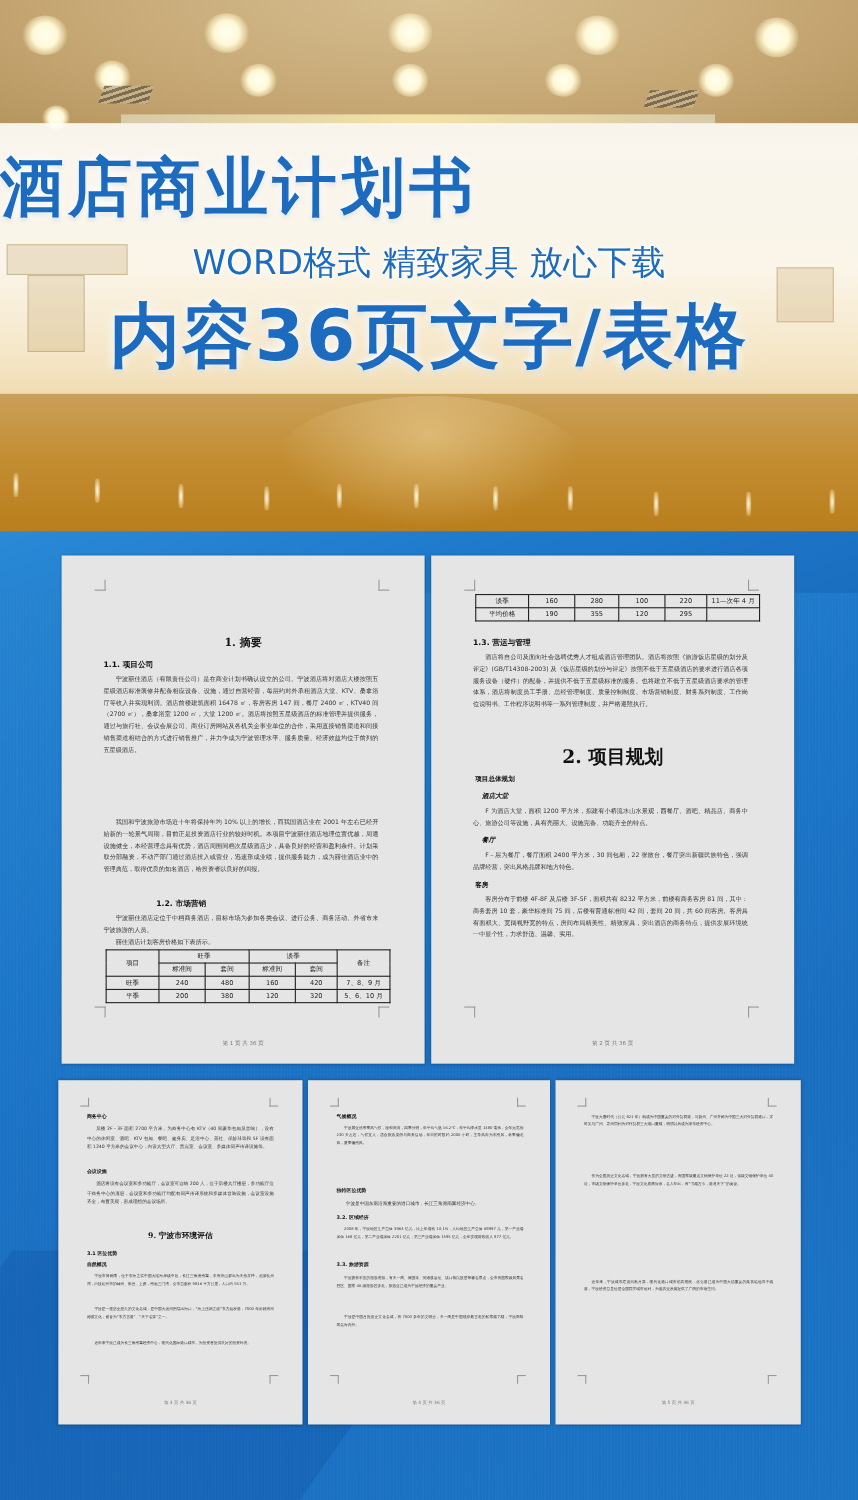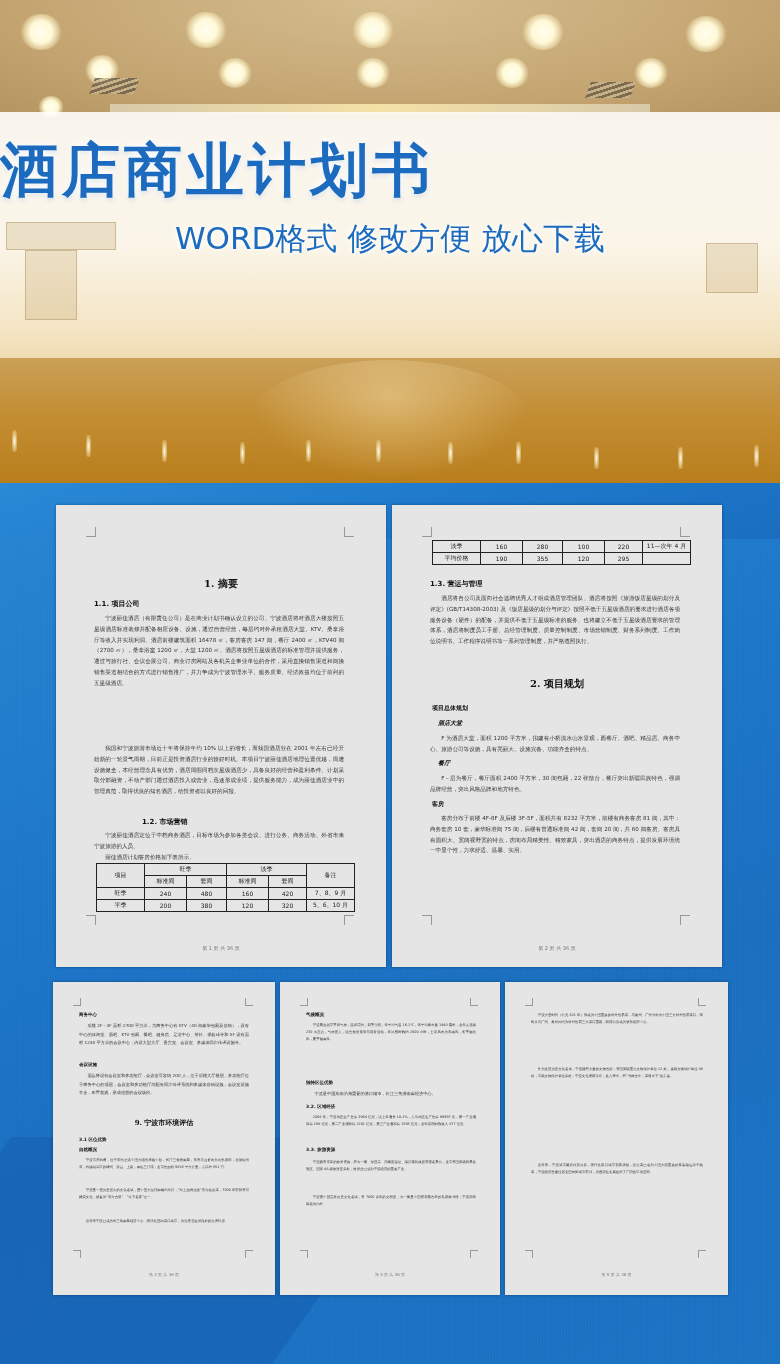--- a/index.html
+++ b/index.html
@@ -47,21 +47,21 @@
   .page { position: absolute; background: #e5e5e5; box-shadow: 0 0 3px rgba(0,0,0,0.35); overflow: hidden;
     font-family: "DejaVu Sans", sans-serif; color: #222; }
   .page .corner { position: absolute; width: 10px; height: 10px; border-color: #999; border-style: solid; }
   .c-tl { border-width: 0 1px 1px 0; }
   .c-tr { border-width: 0 0 1px 1px; }
   .c-bl { border-width: 1px 1px 0 0; }
   .c-br { border-width: 1px 0 0 1px; }
   .page-num { position: absolute; left: 0; width: 100%; text-align: center; font-size: 5px; color: #777; }
 
   .h1 { text-align: center; font-family: "DejaVu Serif", serif; font-weight: bold; font-size: 10px; color: #111; }
-  .h1.big { font-size: 10px; }
+  .h1.big { font-size: 17px; }
   .h2 { font-weight: bold; font-size: 7px; color: #111; }
   .h3 { font-weight: bold; font-size: 6px; color: #111; }
   .para { font-size: 5.6px; line-height: 10.8px; color: #333; text-indent: 2em; text-align: justify; }
   .para.small { font-size: 4.2px; line-height: 8.6px; }
   .para.tiny { font-size: 3.4px; line-height: 7px; }
   .block { position: absolute; }
 
   table.doc { border-collapse: collapse; font-size: 6px; color: #222; }
   table.doc td { border: 1px solid #222; text-align: center; height: 12px; padding: 0 2px; white-space: nowrap; }
 </style>
@@ -98,21 +98,22 @@
   <div class="floor-glow" style="left:594px;top:447px;"></div>
   <div class="floor-glow" style="left:678px;top:447px;"></div>
   <div class="floor-glow" style="left:754px;top:445px;"></div>
 
   <div class="banner-band"></div>
   <div class="scene-dec" style="left:6px;top:222px;width:110px;height:28px;"></div>
   <div class="scene-dec" style="left:25px;top:250px;width:52px;height:70px;"></div>
   <div class="scene-dec" style="left:706px;top:243px;width:52px;height:50px;"></div>
 
   <div class="title-main">酒店商业计划书</div>
-  <div class="title-sub">WORD格式 修改方便 放心下载</div>
+  <div class="title-sub">WORD格式 精致家具 放心下载</div>
+  <div class="title-big">内容36页文字/表格</div>
 </div>
 
 <div class="blue-area"></div>
 
 <div style="position:absolute;left:0;top:483px;width:780px;height:56px;background:linear-gradient(160deg,#2a8ad6 0%,#1f7acb 50%,#1a6ec0 100%);"></div>
 
 <div class="page" style="left:56px;top:505px;width:330px;height:462px;">
   <div class="corner c-tl" style="left:30px;top:22px;"></div>
   <div class="corner c-tr" style="left:288px;top:22px;"></div>
   <div class="block h1" style="left:0;top:72px;width:330px;">1. 摘要</div>

